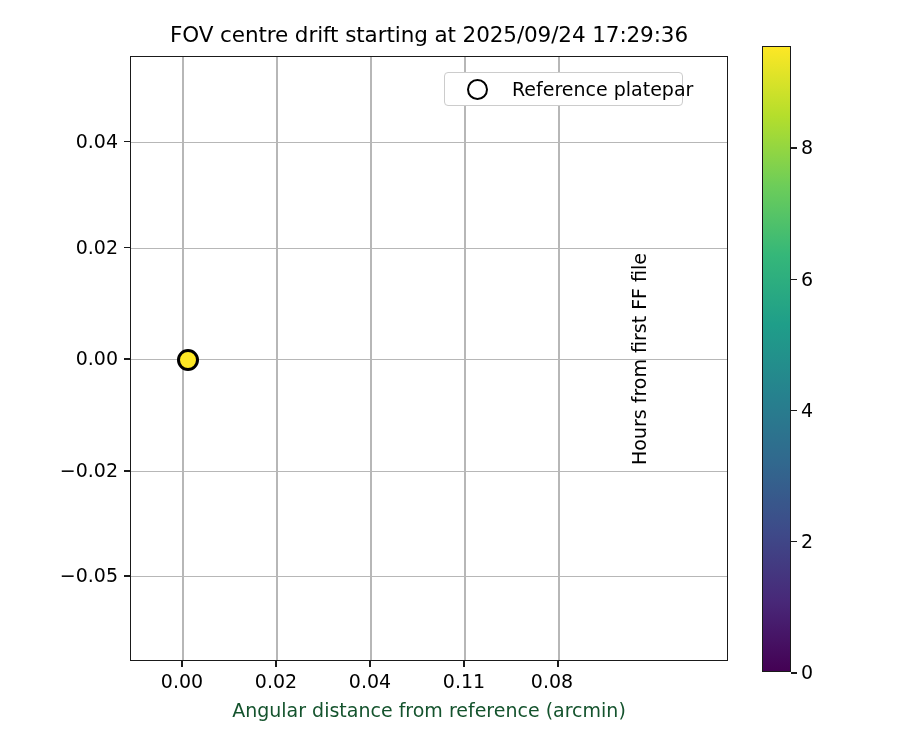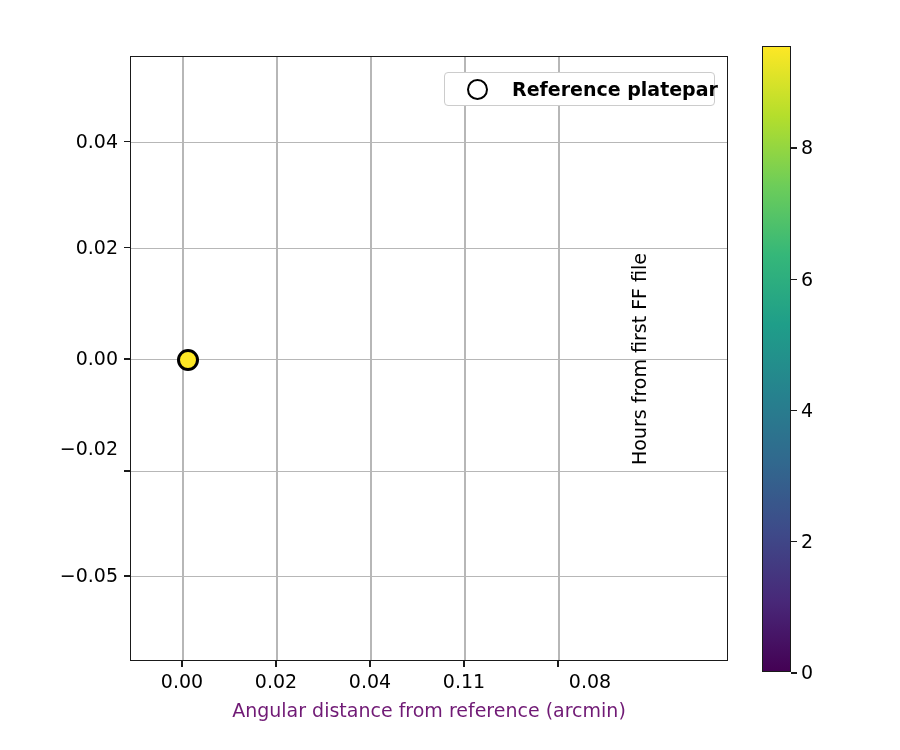--- a/index.html
+++ b/index.html
@@ -101,50 +101,49 @@
   }
 
   
   .xlabel {
     position: absolute;
     left: 130px;
     top: 699px;
     width: 598px;
     text-align: center;
     font-size: 19px;
-    color: #701a75;
+    color: #14532d;
     white-space: nowrap;
   }
 
   
   .data-point {
     position: absolute;
     width: 22px;
     height: 22px;
     border-radius: 50%;
     border: 3.2px solid #000000;
     box-sizing: border-box;
     transform: translate(-50%, -50%);
   }
 
   
   .legend {
     position: absolute;
     left: 444px;
     top: 72px;
-    width: 271px;
+    width: 239px;
     height: 34px;
     background: #ffffff;
     border: 1px solid #cccccc;
     border-radius: 4px;
     box-sizing: border-box;
     display: flex;
     align-items: center;
     box-shadow: 0 0 0 0 rgba(0,0,0,0);
-    font-weight: bold;
   }
   .legend-marker {
     width: 21px;
     height: 21px;
     border-radius: 50%;
     border: 2.6px solid #000000;
     box-sizing: border-box;
     background: transparent;
     margin-left: 22px;
     flex: 0 0 auto;
@@ -198,20 +197,21 @@
     font-size: 19px;
     color: #000000;
     white-space: nowrap;
   }
 </style>
 </head>
 <body>
 
 <div id="figure">
 
+  <div class="fig-title">FOV centre drift starting at 2025/09/24 17:29:36</div>
 
   <div class="axes">
     <div class="plot-inner">
 
       <div class="gridline-v" style="left:51.3px;"></div>
       <div class="gridline-v" style="left:145.3px;"></div>
       <div class="gridline-v" style="left:239.3px;"></div>
       <div class="gridline-v" style="left:333.3px;"></div>
       <div class="gridline-v" style="left:427.3px;"></div>
 
@@ -228,32 +228,32 @@
   <div class="tick-x" style="left:181.3px;"></div>
   <div class="tick-x" style="left:275.3px;"></div>
   <div class="tick-x" style="left:369.3px;"></div>
   <div class="tick-x" style="left:463.3px;"></div>
   <div class="tick-x" style="left:557.3px;"></div>
 
   <div class="ticklabel-x" style="left:182px;">0.00</div>
   <div class="ticklabel-x" style="left:276px;">0.02</div>
   <div class="ticklabel-x" style="left:370px;">0.04</div>
   <div class="ticklabel-x" style="left:464px;">0.11</div>
-  <div class="ticklabel-x" style="left:590px;">0.08</div>
+  <div class="ticklabel-x" style="left:552px;">0.08</div>
 
   <div class="tick-y" style="top:140.5px;"></div>
   <div class="tick-y" style="top:246.5px;"></div>
   <div class="tick-y" style="top:358px;"></div>
   <div class="tick-y" style="top:470px;"></div>
   <div class="tick-y" style="top:575px;"></div>
 
   <div class="ticklabel-y" style="top:141px;">0.04</div>
   <div class="ticklabel-y" style="top:247px;">0.02</div>
   <div class="ticklabel-y" style="top:358px;">0.00</div>
-  <div class="ticklabel-y" style="top:448px;">−0.02</div>
+  <div class="ticklabel-y" style="top:470px;">−0.02</div>
   <div class="ticklabel-y" style="top:575px;">−0.05</div>
 
   <div class="xlabel">Angular distance from reference (arcmin)</div>
 
   <div class="legend">
     <div class="legend-marker"></div>
     <div class="legend-label">Reference platepar</div>
   </div>
 
   <div class="colorbar">

